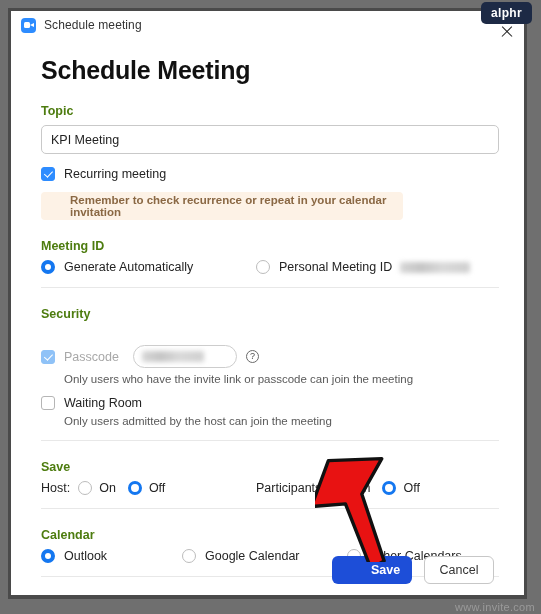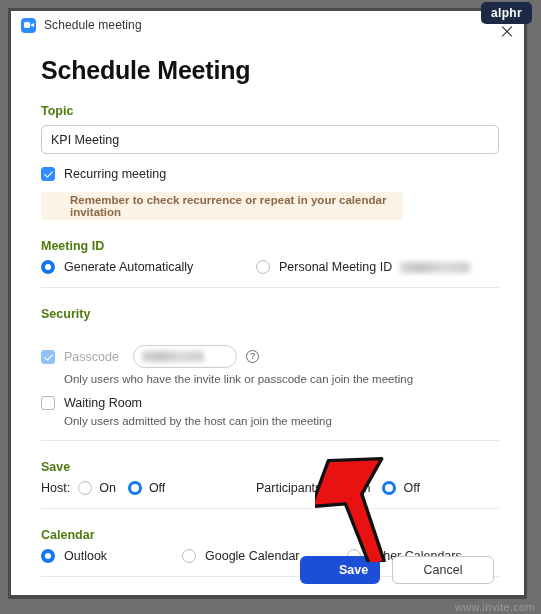--- a/index.html
+++ b/index.html
@@ -356,21 +356,21 @@
   }
   .btn-primary {
     width: 80px; height: 28px;
     background: #1d4ed8;
     color: #ffffff;
     font-weight: bold;
     border: none;
     padding-left: 33px;
   }
   .btn-secondary {
-    width: 102px; height: 28px;
+    width: 70px; height: 28px;
     background: #ffffff;
     color: #333333;
     border: 1px solid #c7c7c7;
     margin-left: 12px;
   }
 
   
   .arrow-annotation {
     position: absolute;
     left: 315px; top: 452px;

